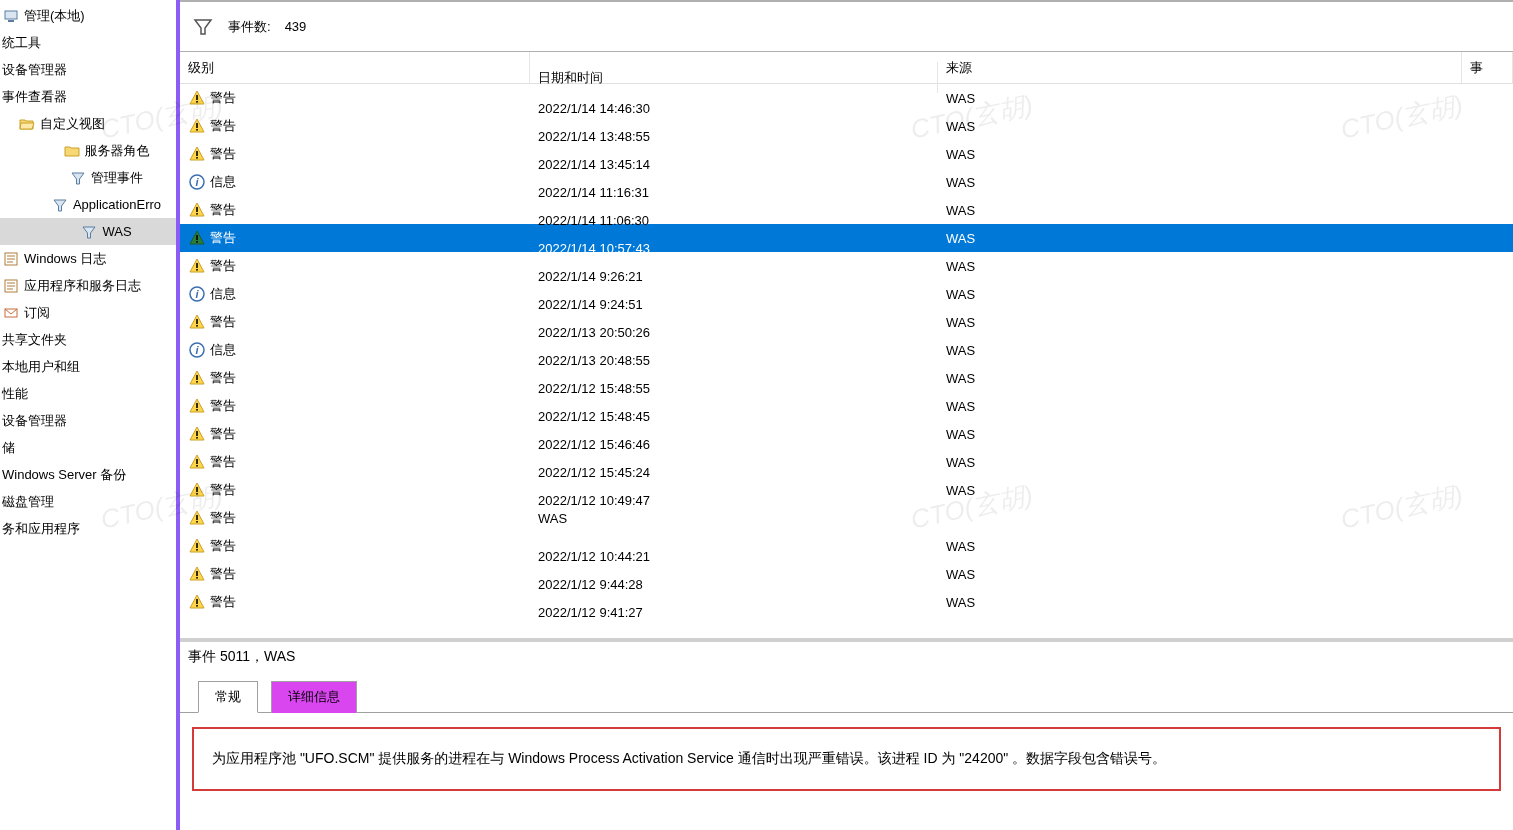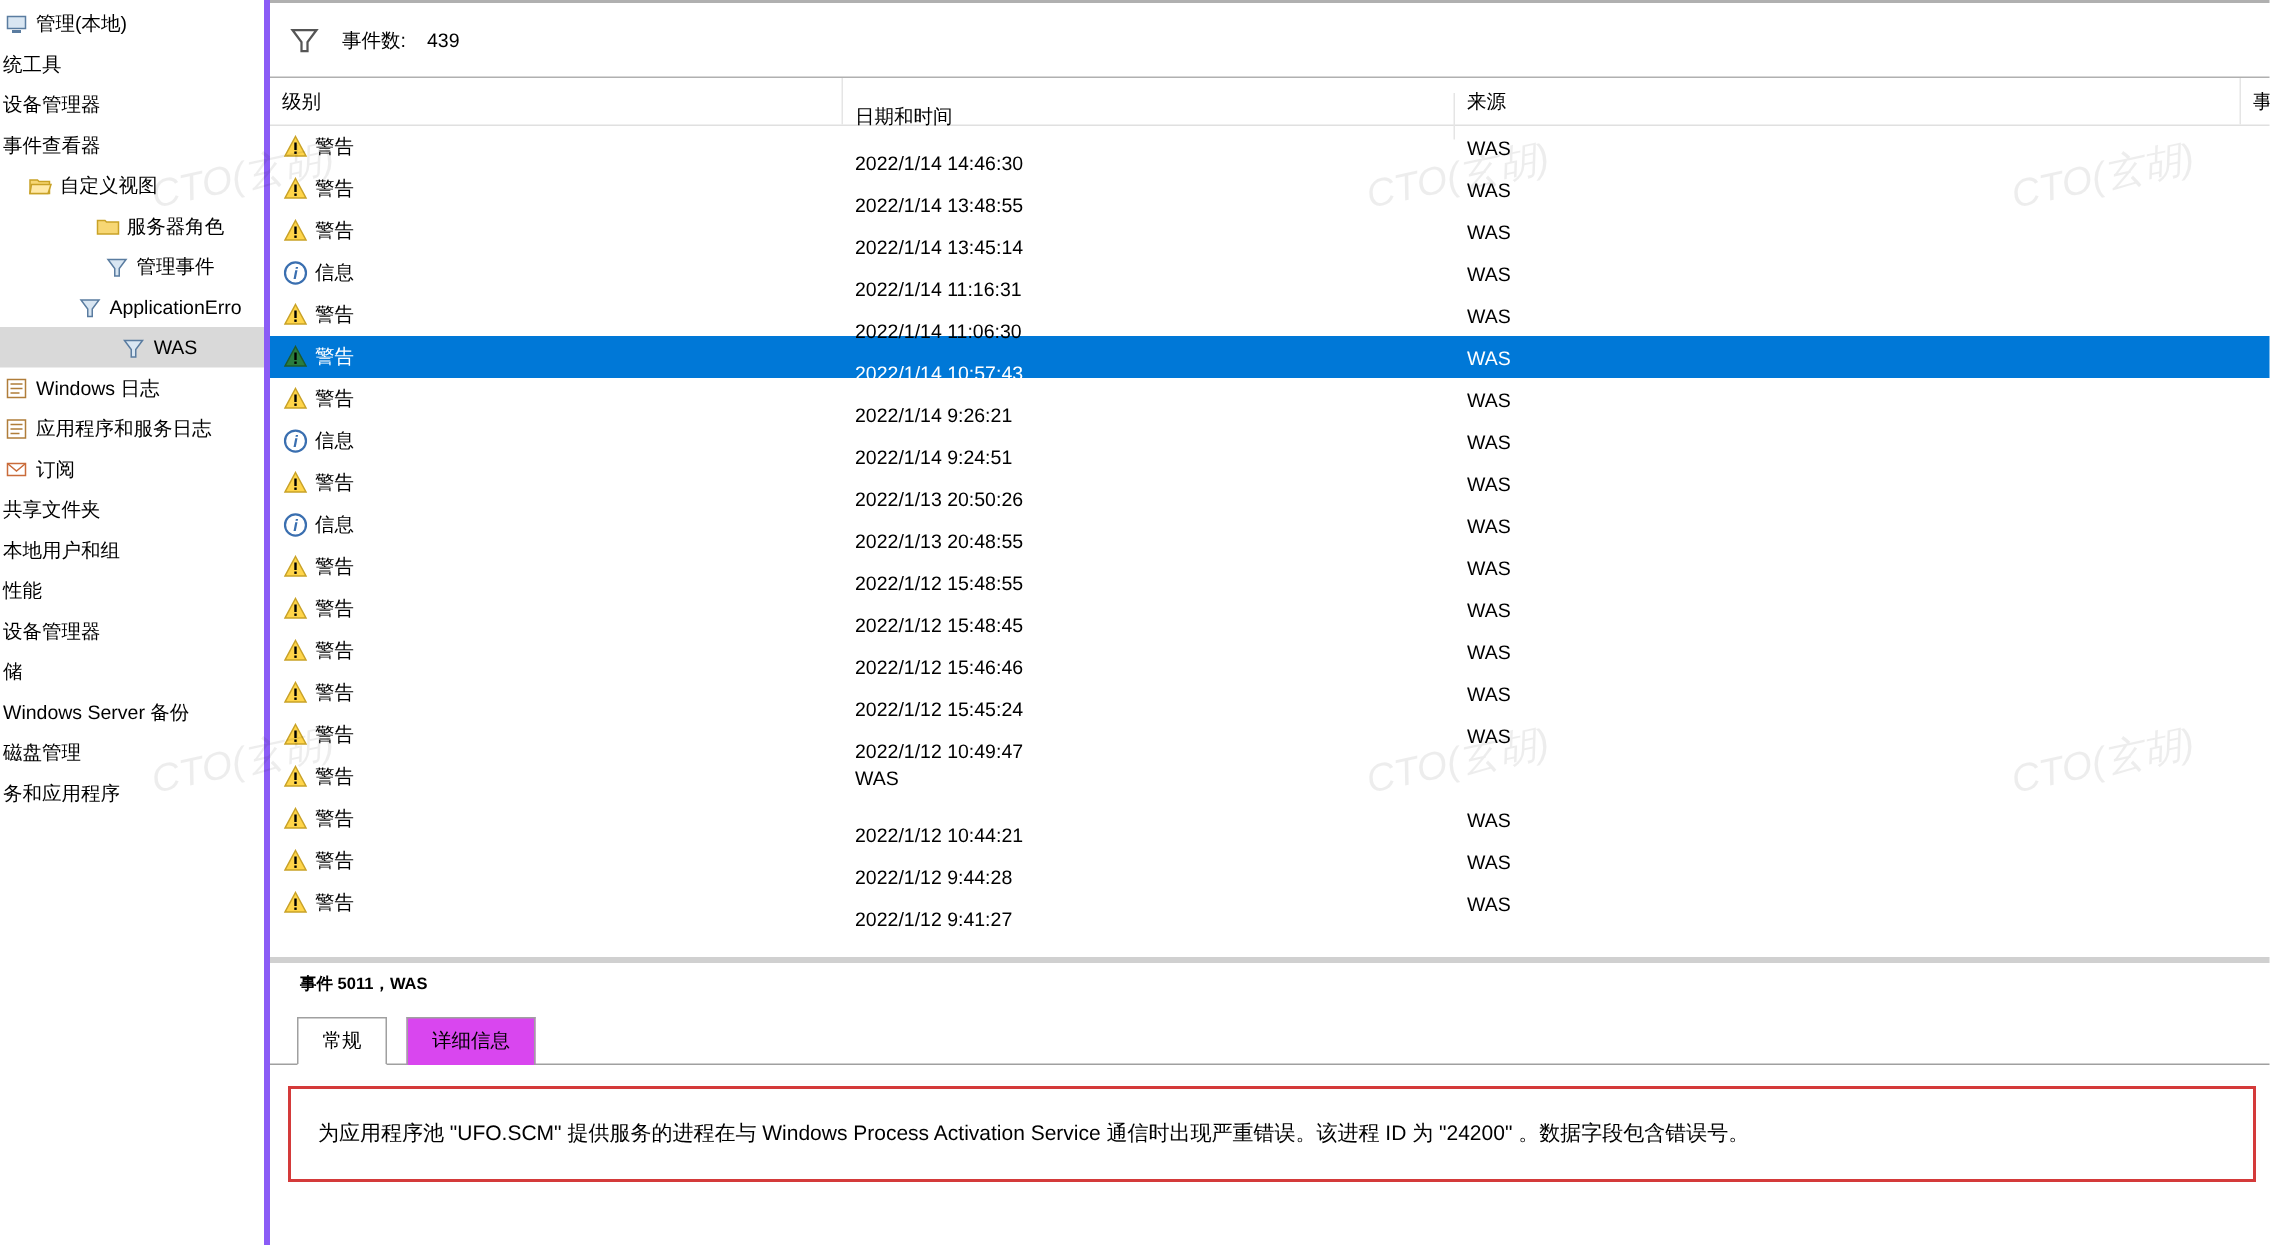--- a/index.html
+++ b/index.html
@@ -14,34 +14,34 @@
 .tree-icon { width: 18px; height: 18px; margin-right: 4px; display: inline-flex; align-items: center; justify-content: center; flex-shrink: 0; }
 .tree-label {}
 
 .main { flex: 1; height: 100%; display: flex; flex-direction: column; border-top: 2px solid #b0b0b0; }
 .header-bar { height: 50px; border-bottom: 1px solid #b0b0b0; background: #fff; display: flex; align-items: center; padding-left: 12px; gap: 14px; }
 .header-bar .filter-icon { width: 22px; height: 22px; display: inline-flex; align-items: center; justify-content: center; }
 
 .table-wrap { flex: 1; overflow: hidden; border-bottom: 4px solid #d0d0d0; }
 .table-header { display: flex; height: 32px; align-items: center; border-bottom: 1px solid #e0e0e0; background: #fff; }
 .table-header .col { padding-left: 8px; height: 100%; display: flex; align-items: center; border-right: 1px solid #e5e5e5; }
-.col-level { width: 382px; }
+.col-level { width: 350px; }
 .col-date { width: 408px; margin-top: 20px; }
 .col-source { width: 524px; }
 .col-event { flex: 1; }
 .table-body { }
 .table-row { display: flex; height: 28px; align-items: center; cursor: default; }
 .table-row.selected { background: #0078d7; color: #fff; }
 .table-row.selected .level-icon.warning path.body { fill: #2a7d3f; }
 .table-row.selected .level-icon.warning path.stroke { stroke: #1e5a2e; }
 .table-row .cell { padding-left: 8px; height: 100%; display: flex; align-items: center; overflow: hidden; white-space: nowrap; }
 .level-icon { width: 18px; height: 18px; margin-right: 4px; display: inline-flex; align-items: center; justify-content: center; flex-shrink: 0; }
 
 .detail-pane { height: 188px; background: #fff; display: flex; flex-direction: column; }
-.detail-title { padding: 6px 8px 14px 20px; font-size: 11px; font-weight: bold; }
+.detail-title { padding: 6px 8px 14px 8px; font-size: 14px; }
 .tabs { display: flex; border-bottom: 1px solid #a0a0a0; padding-left: 18px; }
 .tab { padding: 6px 16px; border: 1px solid #a0a0a0; border-bottom: none; margin-right: 13px; background: #fff; cursor: default; position: relative; top: 1px; }
 .tab.active { background: #fff; border-bottom: 1px solid #fff; }
 .tab:not(.active) { background: #d946ef; font-family: Liberation Serif, serif; }
 .detail-body { flex: 1; padding: 14px 8px 8px 8px; }
 .detail-message-box { border: 2px solid #d43a3a; padding: 20px 18px; font-size: 14px; line-height: 1.4; margin: 0 4px; }
 
 .watermark { position: absolute; color: rgba(0,0,0,0.07); font-size: 26px; font-style: italic; pointer-events: none; transform: rotate(-12deg); }
 </style>
 </head>

